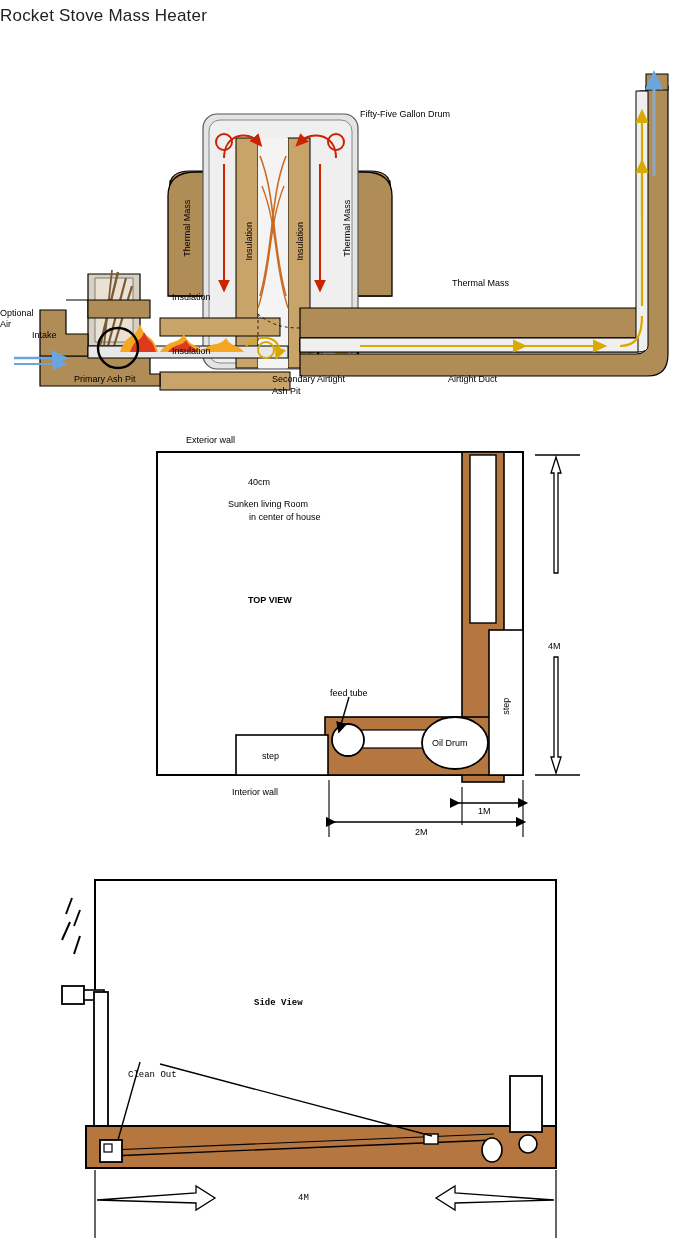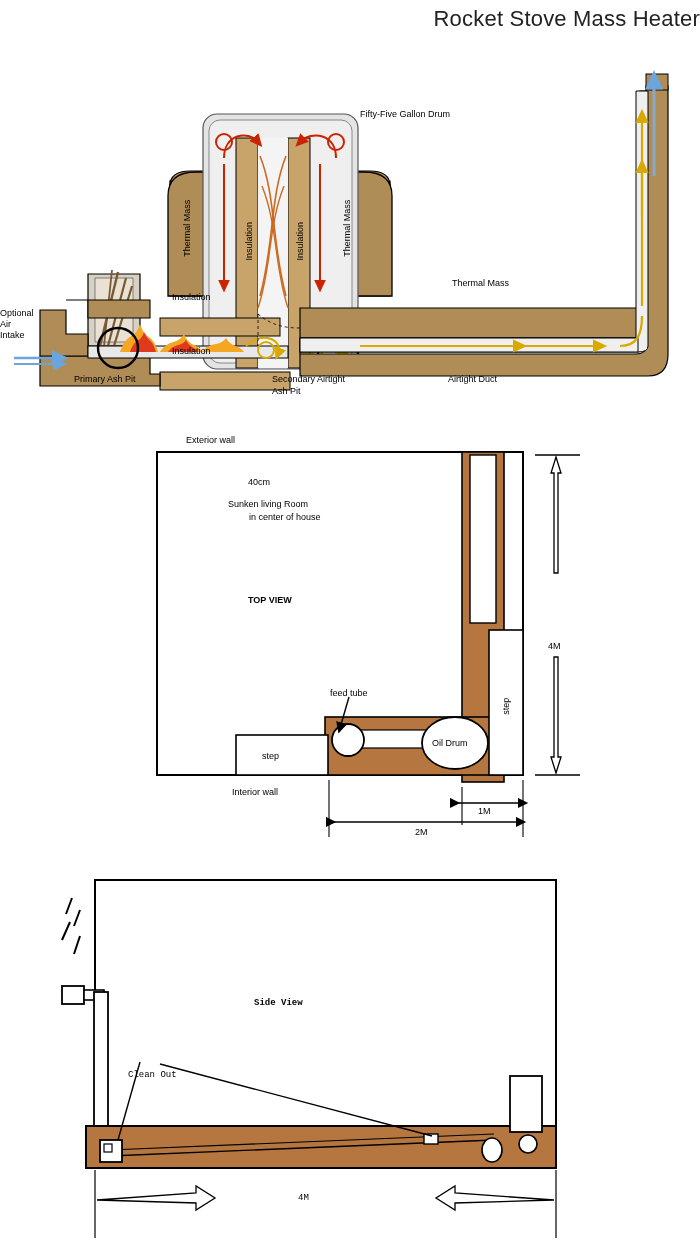--- a/index.html
+++ b/index.html
@@ -18,22 +18,22 @@
   .page {
     position: relative;
     width: 700px;
     height: 1253px;
   }
   .title {
     position: absolute;
     top: 6px;
     left: 0;
     width: 700px;
-    text-align: right;
-    font-size: 22px;
+    text-align: left;
+    font-size: 17px;
     color: #222;
     letter-spacing: 0.2px;
   }
   .fig {
     position: absolute;
     left: 0;
   }
   .lbl {
     position: absolute;
     font-size: 9px;
@@ -161,21 +161,21 @@
     <div class="lbl" style="left:360px;top:63px;">Fifty-Five Gallon Drum</div>
     <div class="lbl vert" style="left:157px;top:177px;width:60px;text-align:center;">Thermal Mass</div>
     <div class="lbl vert" style="left:317px;top:177px;width:60px;text-align:center;">Thermal Mass</div>
     <div class="lbl vert" style="left:219px;top:190px;width:60px;text-align:center;">Insulation</div>
     <div class="lbl vert" style="left:270px;top:190px;width:60px;text-align:center;">Insulation</div>
     <div class="lbl" style="left:172px;top:246px;">Insulation</div>
     <div class="lbl" style="left:172px;top:300px;">Insulation</div>
     <div class="lbl" style="left:452px;top:232px;">Thermal Mass</div>
     <div class="lbl c" style="left:0px;top:262px;width:46px;">Optional</div>
     <div class="lbl c" style="left:0px;top:273px;width:46px;">Air</div>
-    <div class="lbl c" style="left:0px;top:284px;width:46px;">Intake</div>
+    <div class="lbl c" style="left:0px;top:284px;width:46px;padding-left:32px;">Intake</div>
     <div class="lbl" style="left:74px;top:328px;">Primary Ash Pit</div>
     <div class="lbl c" style="left:272px;top:328px;width:130px;">Secondary Airtight</div>
     <div class="lbl c" style="left:272px;top:340px;width:130px;">Ash Pit</div>
     <div class="lbl" style="left:448px;top:328px;">Airtight Duct</div>
   </div>
 
   <div class="fig" style="top:425px;left:0;width:648px;height:440px;">
     <svg width="700" height="440" viewBox="0 0 700 440">
       <defs>
         <marker id="tv-arrow" markerWidth="9" markerHeight="9" refX="4" refY="4" orient="auto">

